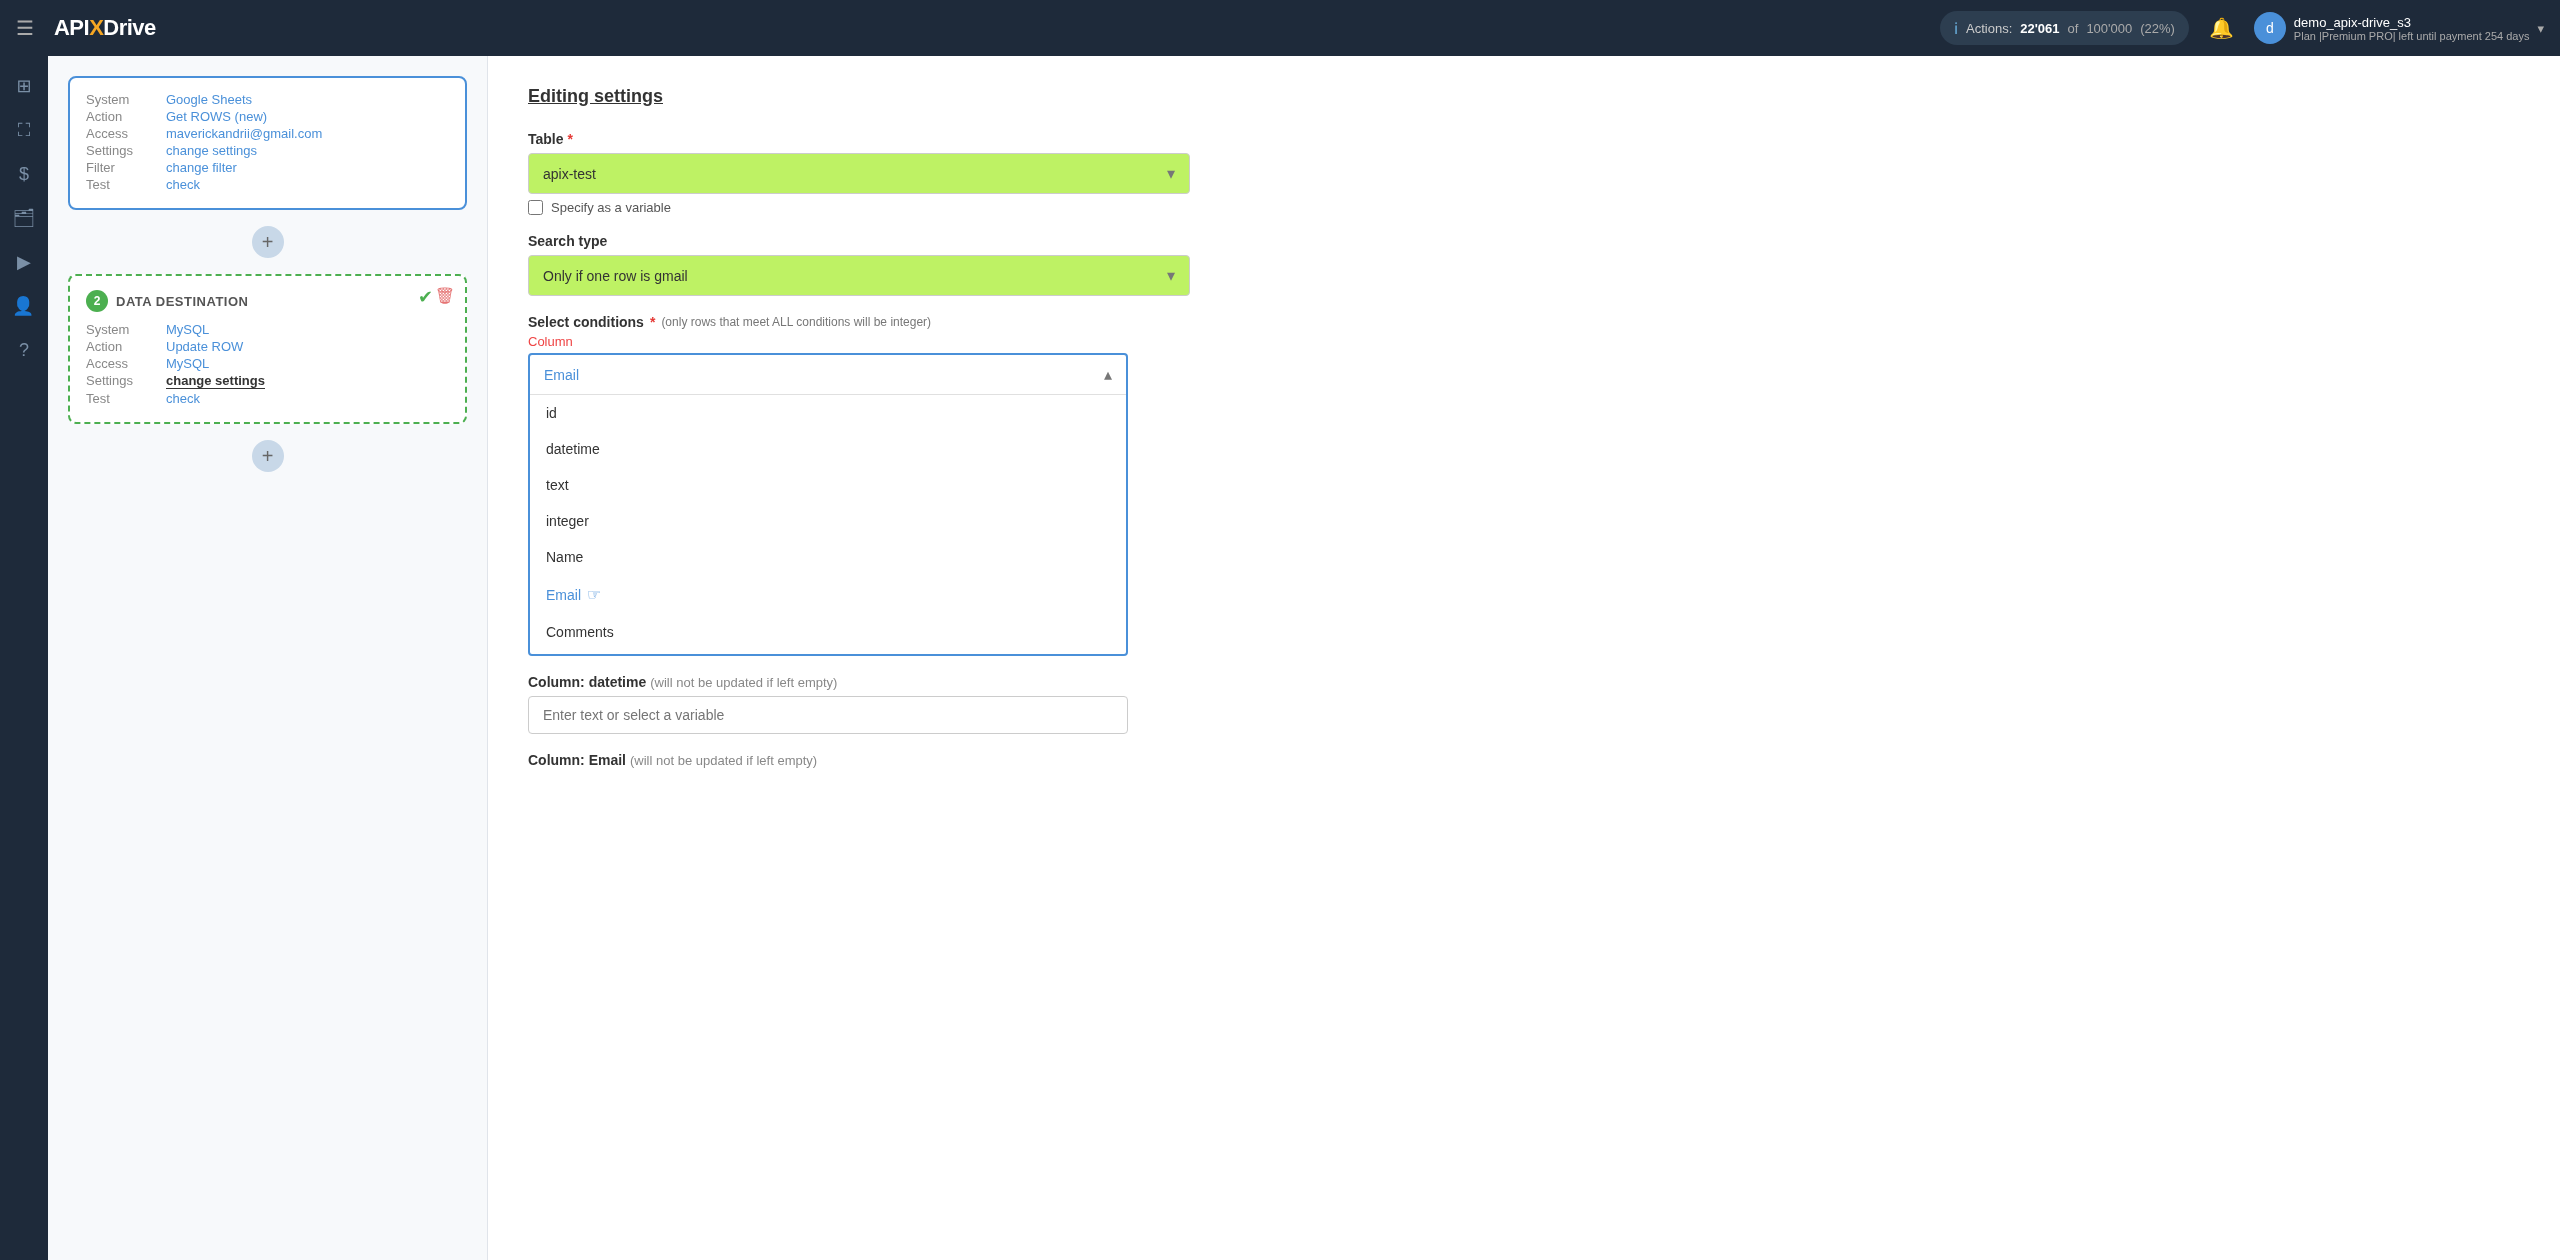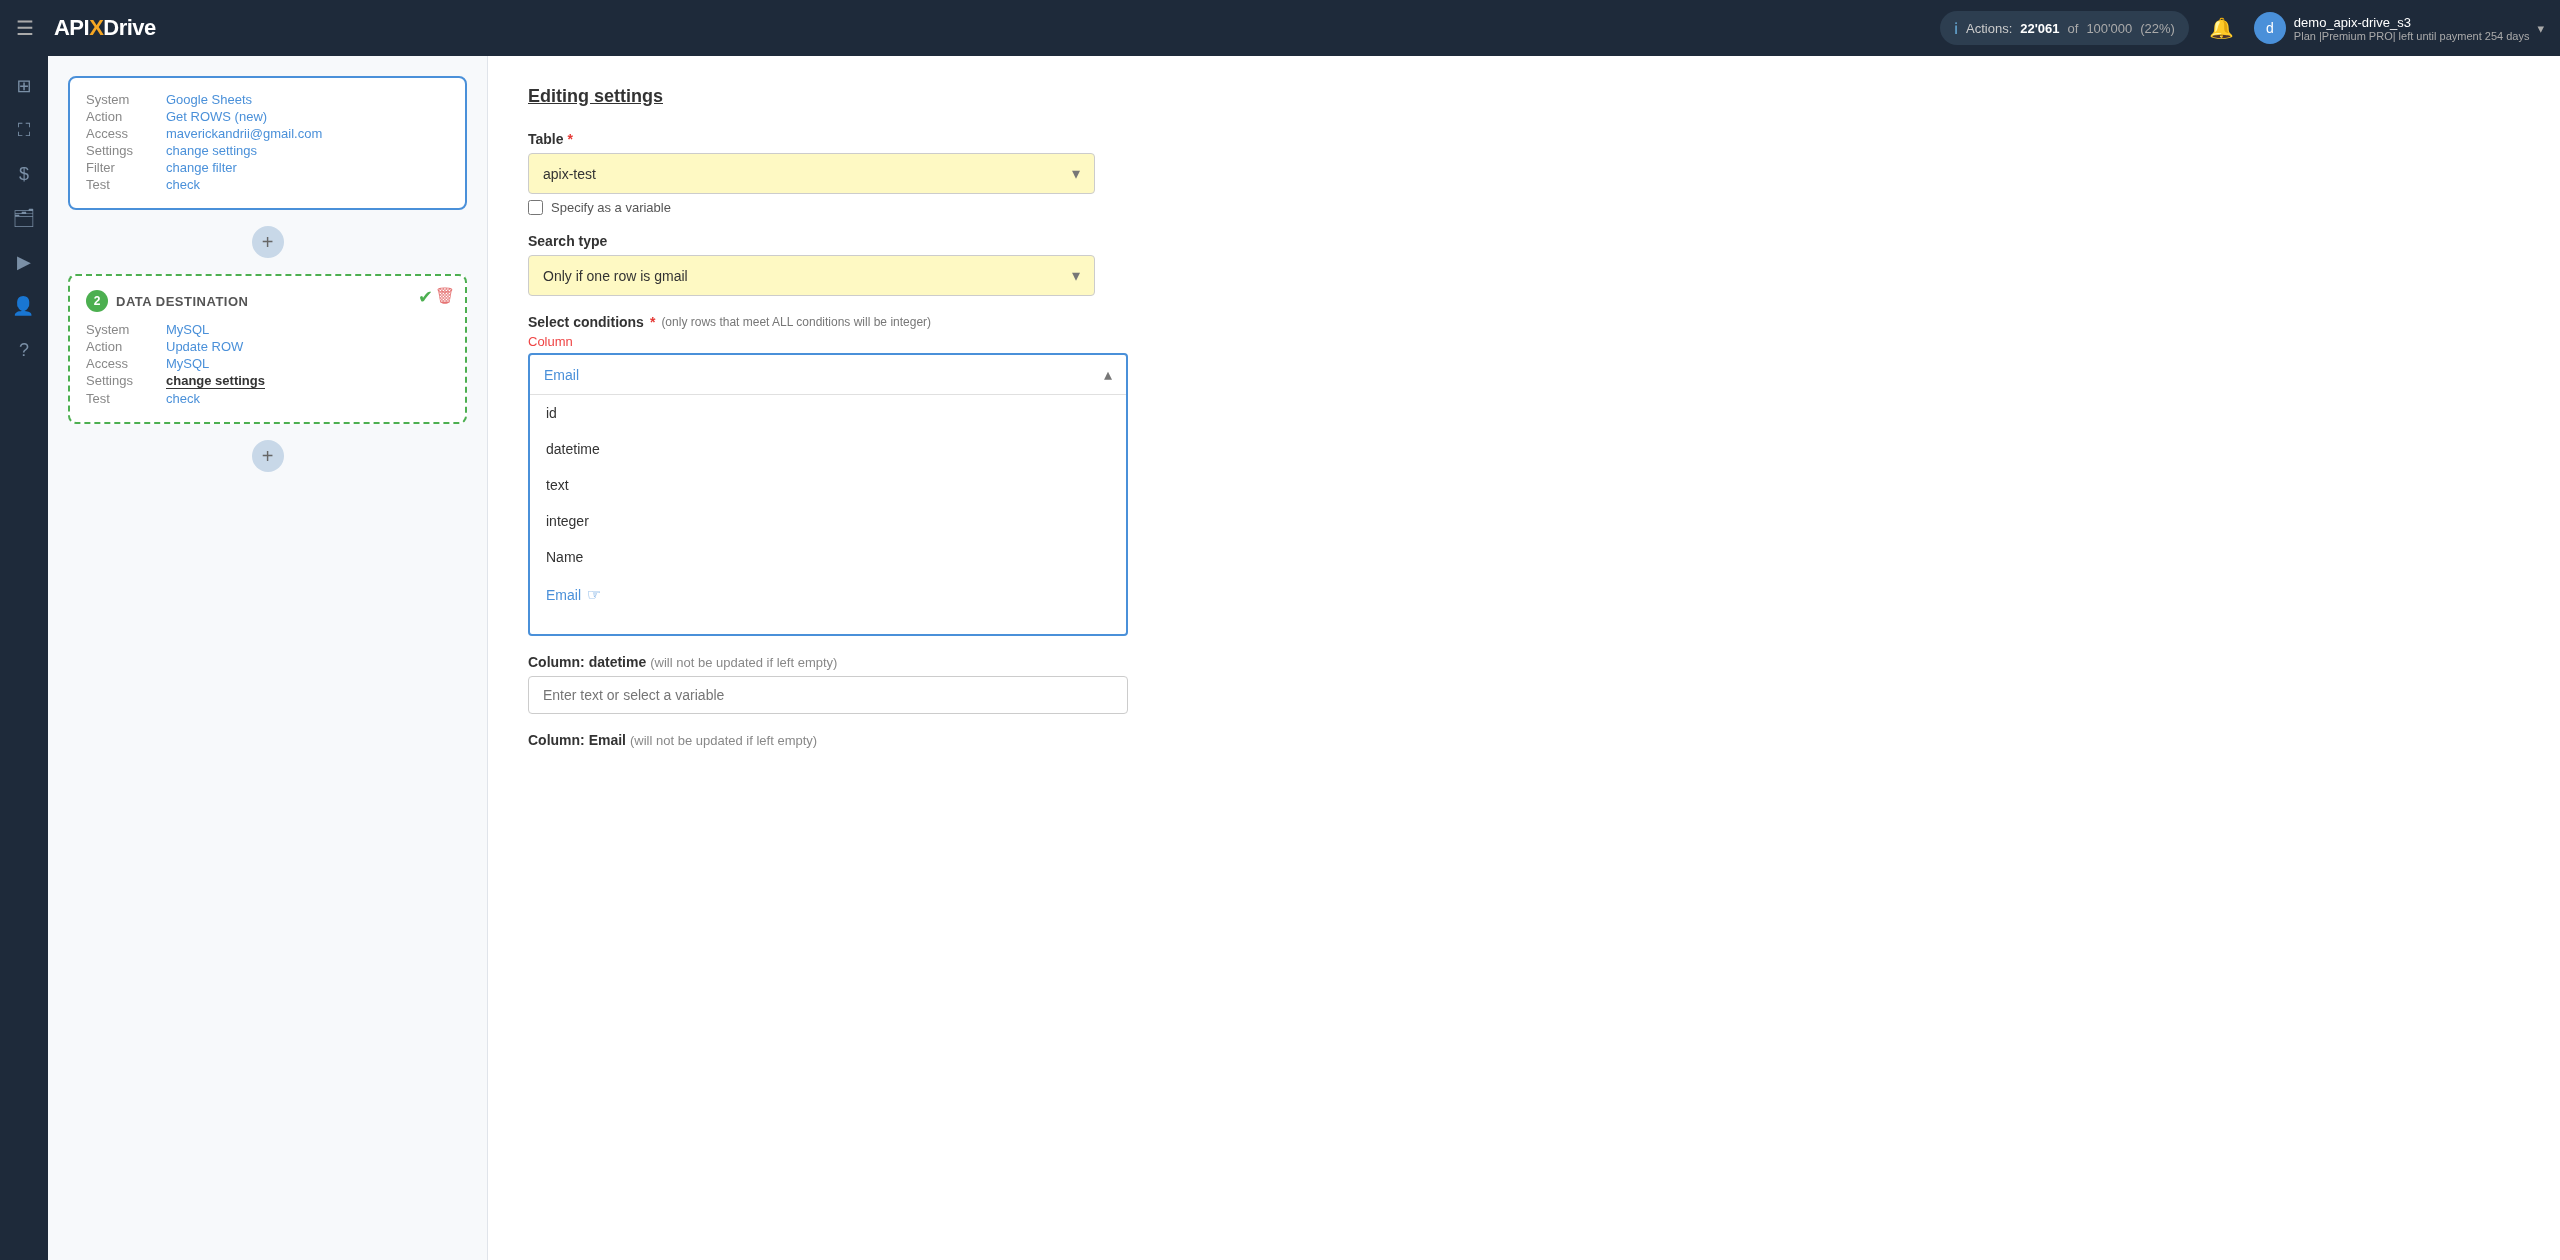--- a/index.html
+++ b/index.html
@@ -94,22 +94,22 @@
     .settings-panel {
       flex: 1; background: #fff; padding: 30px 40px; overflow-y: auto;
     }
     .editing-title { font-size: 18px; font-weight: 700; color: #333; margin-bottom: 24px; text-decoration: underline; }
 
     .form-label { font-size: 14px; font-weight: 600; color: #333; margin-bottom: 6px; display: flex; align-items: center; gap: 4px; }
     .required-star { color: #e53935; }
     .form-group { margin-bottom: 18px; }
 
     .select-box {
-      width: 567px; max-width: 100%; border: 1px solid #ccc; border-radius: 4px;
-      padding: 10px 14px; background: #fef9c3; display: flex; align-items: center;
+      width: 662px; max-width: 100%; border: 1px solid #ccc; border-radius: 4px;
+      padding: 10px 14px; background: #bef264; display: flex; align-items: center;
       justify-content: space-between; cursor: pointer; font-size: 14px; color: #333;
     }
 
     .checkbox-row { display: flex; align-items: center; gap: 8px; margin-top: 6px; }
     .checkbox-row input { width: 15px; height: 15px; cursor: pointer; }
     .checkbox-label { font-size: 13px; color: #555; }
 
     .conditions-label {
       font-size: 14px; font-weight: 600; color: #333; margin-bottom: 4px;
       display: flex; align-items: center; gap: 6px;
@@ -306,20 +306,23 @@
             <span>integer</span>
           </div>
           <div class="dropdown-item">
             <span>Name</span>
           </div>
           <div class="dropdown-item selected">
             <span>Email</span>
             <span class="cursor-icon">☞</span>
           </div>
           <div class="dropdown-item">
+            <span>Comments</span>
+          </div>
+          <div class="dropdown-item">
             
           </div>
         </div>
       </div>
     </div>
 
     <div class="form-group">
       <div class="form-label">
         <span>Column: datetime</span>
         <span style="color:#888; font-weight:400; font-size:13px;">(will not be updated if left empty)</span>

